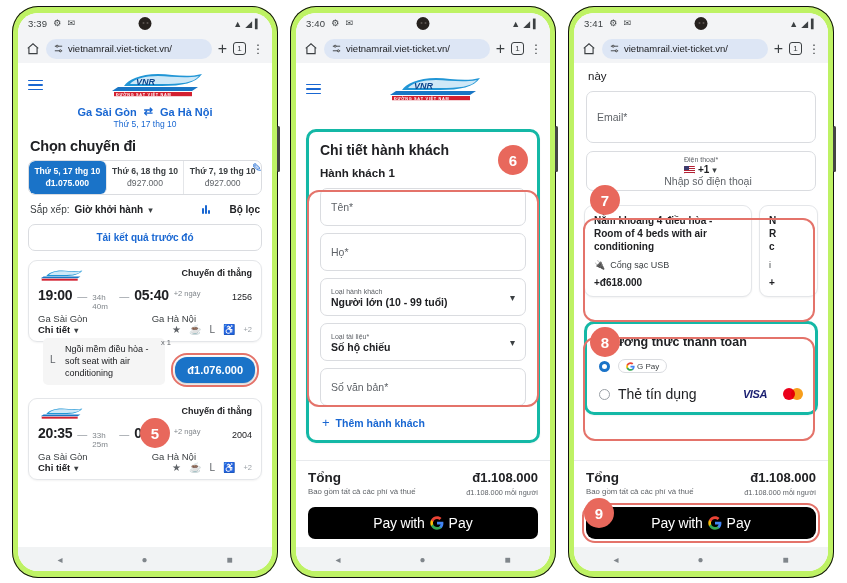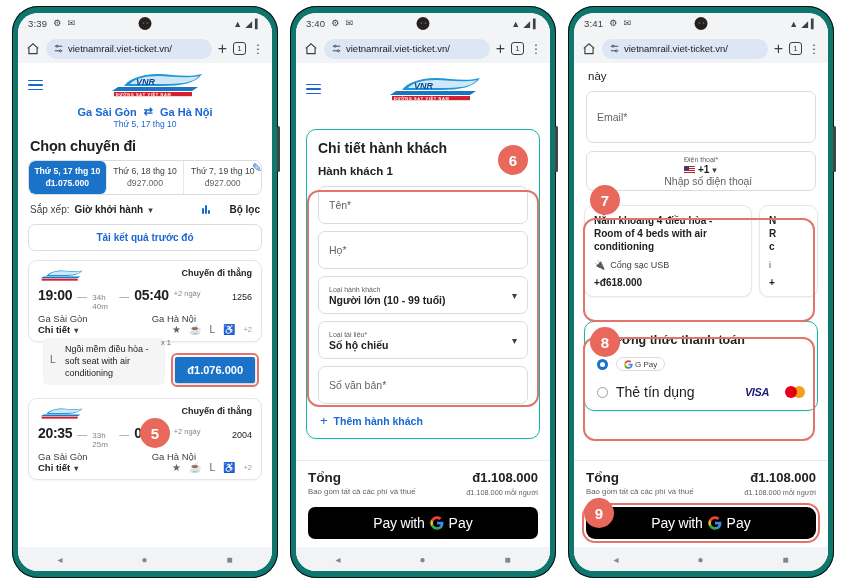--- a/index.html
+++ b/index.html
@@ -11,21 +11,21 @@
     overflow:hidden;
   }
   .stage{ position:absolute; inset:0; }
 
   
   .phone{
     position:absolute;
     top:6px;
     width:266px;
     height:572px;
-    background:#0f766e;
+    background:#bef264;
     border-radius:26px;
     padding:7px 6px 7px 6px;
     box-shadow:0 0 0 1px #111 inset;
   }
   .phone::after{ 
     content:"";
     position:absolute;
     right:-2px; top:120px;
     width:3px;height:46px;
     background:#444;
@@ -145,21 +145,21 @@
     color:#1967d2; font-size:12px;
   }
 
   .h1{ font-size:14.5px; font-weight:700; color:#202124; padding:9px 12px 6px; letter-spacing:-.2px;}
 
   .dates{
     display:flex; margin:0 10px; border:1px solid #dadce0; border-radius:7px; overflow:hidden;
   }
   .dcell{ flex:1 1 0; text-align:center; padding:5px 2px 6px; border-right:1px solid #e4e6e9;}
   .dcell:last-child{border-right:none;}
-  .dcell .d1{ font-size:8.6px; color:#3c4043; }
+  .dcell .d1{ font-size:8.6px; color:#3c4043;font-weight:bold; }
   .dcell .d2{ font-size:8.6px; color:#5f6368; margin-top:2px;}
   .dcell.sel{ background:#1a73c8; border-radius:6px;}
   .dcell.sel .d1{ color:#fff; font-weight:700;}
   .dcell.sel .d2{ color:#fff; font-weight:700;}
 
   .sortrow{
     display:flex; align-items:center; padding:9px 12px 7px;
     font-size:10px; color:#3c4043;
   }
   .sortrow .lbl{ color:#3c4043; }
@@ -207,31 +207,31 @@
   }
   .seatbox .sic{ position:absolute; left:7px; top:16px; color:#5f6368; font-size:10px;}
   .qty{ position:absolute; right:-6px; top:-1px; font-size:7.5px; color:#5f6368;}
 
   .pricebtn{
     position:absolute; right:6px; bottom:-42px;
     background:#1a73c8; color:#fff; font-size:11px; font-weight:700;
     padding:7px 12px; border-radius:5px;
     box-shadow:0 1px 3px rgba(0,0,0,.25);
   }
-  .pricebtn.hl{ outline:2.5px solid #e4736a; outline-offset:2px; border-radius:2px;}
+  .pricebtn.hl{ outline:2.5px solid #e4736a; outline-offset:2px; border-radius:12px;}
 
   .navbar{
     height:24px; background:#f1f3f4; display:flex; align-items:center; justify-content:space-around;
     flex:0 0 auto;
   }
   .navbar .nb{ color:#80868b; font-size:10px;}
 
   
   .card{
-    margin:10px 10px 0; border:1px solid #14b8a6; border-radius:10px; padding:10px 11px 8px;
+    margin:10px 10px 0; border:3px solid #14b8a6; border-radius:10px; padding:10px 11px 8px;
     box-shadow:0 1px 2px rgba(0,0,0,.05);
   }
   .ch1{ font-size:14px; font-weight:700; color:#202124; }
   .ch2{ font-size:11.5px; font-weight:700; color:#202124; margin-top:9px;}
   .fieldwrap{ position:relative; margin-top:7px;}
   .field{
     border:1px solid #dadce0; border-radius:7px; height:38px; padding:6px 10px;
     display:flex; flex-direction:column; justify-content:center;
   }
   .field .fl{ font-size:7px; color:#5f6368; line-height:9px;}

